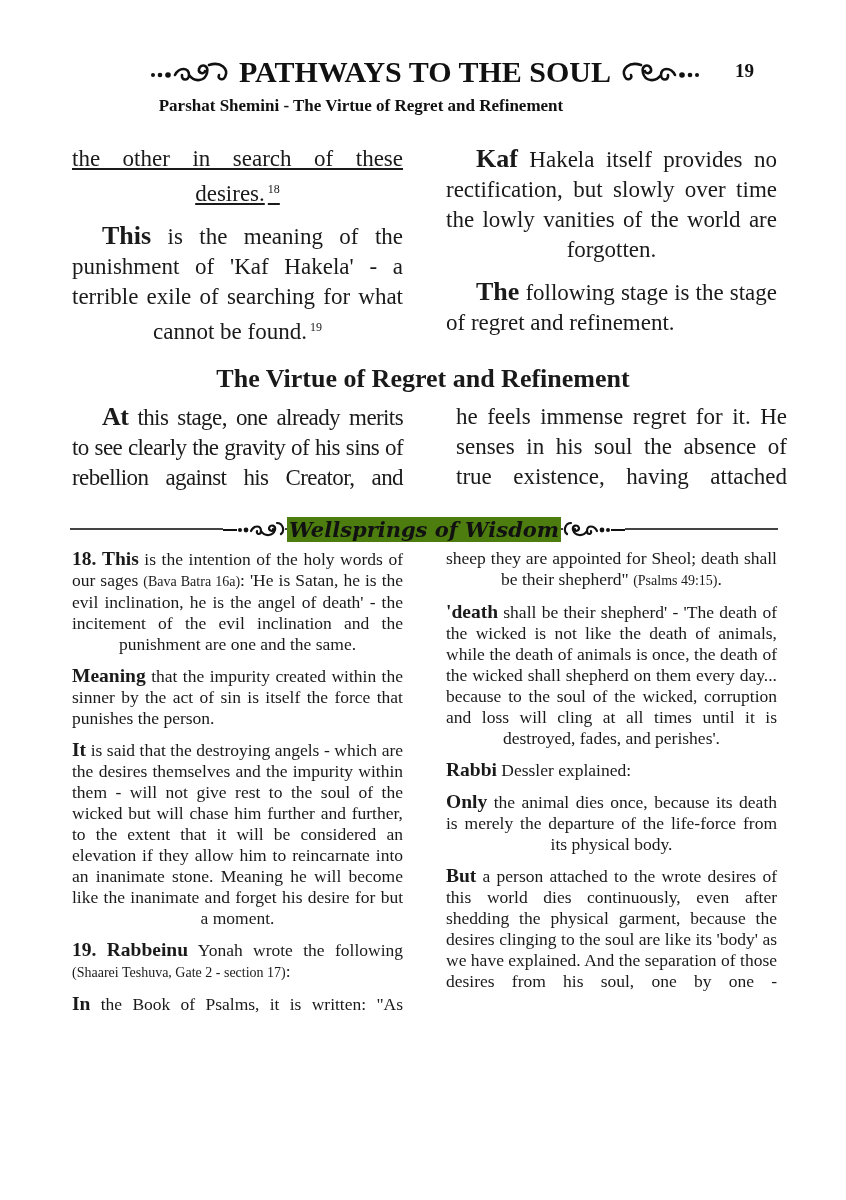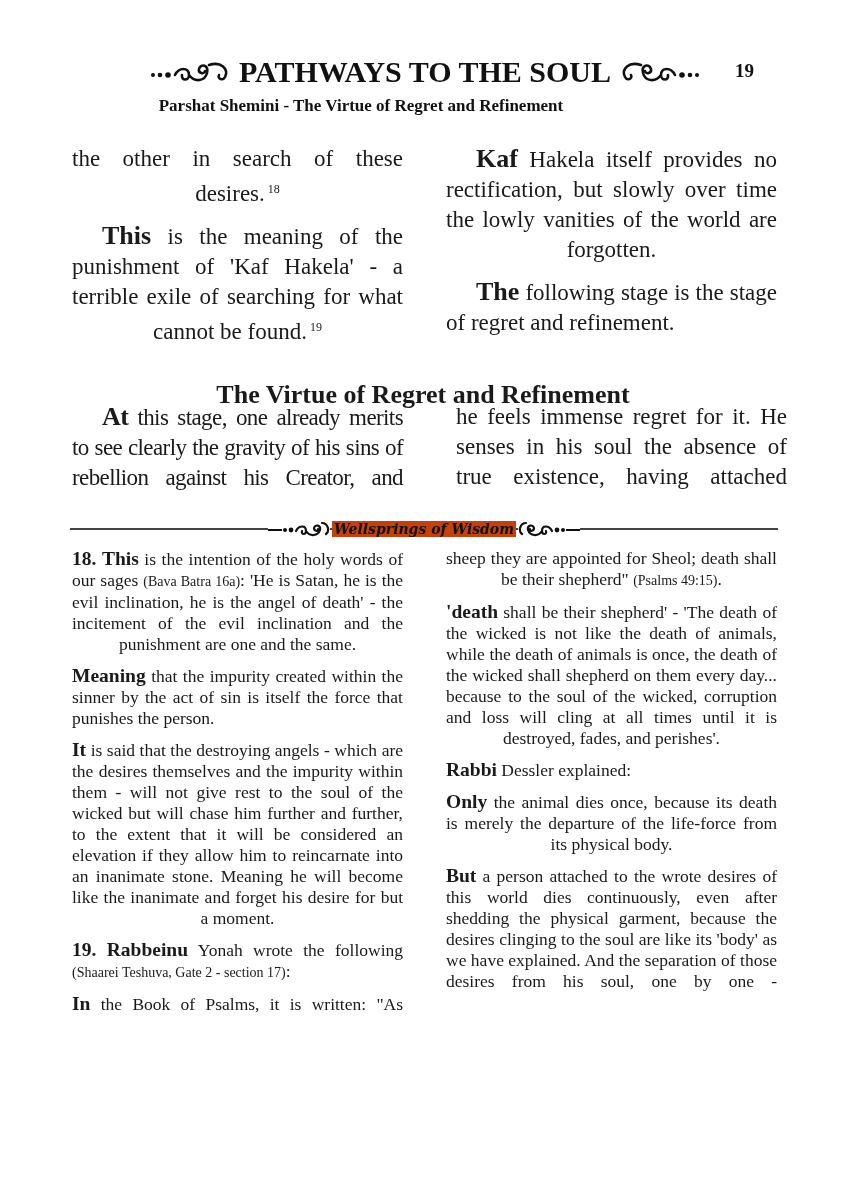--- a/index.html
+++ b/index.html
@@ -29,36 +29,36 @@
     }
     .col {
       position: absolute; font-size: 23px; line-height: 30px; text-align: justify;
       text-align-last: left;
     }
     .col p { margin: 0 0 8px 0; }
     .col .indent { text-indent: 30px; }
     .lead { font-weight: bold; font-size: 26px; }
     sup.fn { font-size: 12px; vertical-align: 8px; margin-left: 3px; }
     .section-title {
-      position: absolute; left: 0; top: 380px; width: 846px; text-align: center;
+      position: absolute; left: 0; top: 364px; width: 846px; text-align: center;
       font-weight: bold; font-size: 26px;
     }
     .divider {
       position: absolute; left: 70px; top: 516px; width: 708px; height: 26px;
     }
     .divider-line {
       position: absolute; top: 12px; height: 2px; background: #444;
     }
     .divider-center {
       position: absolute; left: 0; top: 0; width: 708px; height: 26px;
       display: flex; align-items: center; justify-content: center; gap: 2px;
     }
     .divider-label {
       font-family: "DejaVu Serif", serif; font-style: italic; font-weight: bold;
-      font-size: 14px; color: #111; background: #c2410c; padding: 0 2px;
+      font-size: 21px; color: #111; background: #4d7c0f; padding: 0 2px;
     }
     .divider-orn { width: 62px; height: 20px; background: #fff; display: inline-block; }
     .divider-orn svg { width: 62px; height: 20px; display: block; }
     .note-col {
       position: absolute; font-size: 17.5px; line-height: 21px; text-align: justify;
       text-align-last: left;
     }
     .note-col p { margin: 0 0 10px 0; }
     .note-col .center-last { text-align-last: center; }
     .note-col .lead-s { font-weight: bold; font-size: 19.5px; }
@@ -87,21 +87,21 @@
           <path d="M26 16 C 30 8, 40 8, 40 16 C 40 22, 32 22, 33 16 M40 16 C 46 24, 56 22, 58 14 C 60 6, 52 4, 50 10 C 49 14, 55 16, 56 12 M60 6 C 72 2, 80 10, 76 18 C 74 22, 68 20, 70 16" fill="none" stroke="#111" stroke-width="2.6" stroke-linecap="round"></path>
         </g>
       </svg>
     </span>
   </div>
   <span class="page-number">19</span>
 </div>
 <div class="subheader">Parshat Shemini - The Virtue of Regret and Refinement</div>
 
 <div class="col" style="left:72px; top:144px; width:331px;">
-  <p class="center-first" style="text-align:justify; text-align-last:center;">
+  <p class="center-first" style="text-align:justify; text-align-last:center;text-decoration:underline;">
     <span>the other in search of these desires.</span><sup class="fn">18</sup>
   </p>
   <p class="indent" style="text-align-last:center; margin-top:12px;">
     <span class="lead">This</span><span> is the meaning of the punishment of 'Kaf Hakela' - a terrible exile of searching for what cannot be found.</span><sup class="fn">19</sup>
   </p>
 </div>
 
 <div class="col" style="left:446px; top:144px; width:331px;">
   <p class="indent" style="text-align-last:center;">
     <span class="lead">Kaf</span><span> Hakela itself provides no rectification, but slowly over time the lowly vanities of the world are forgotten.</span>

